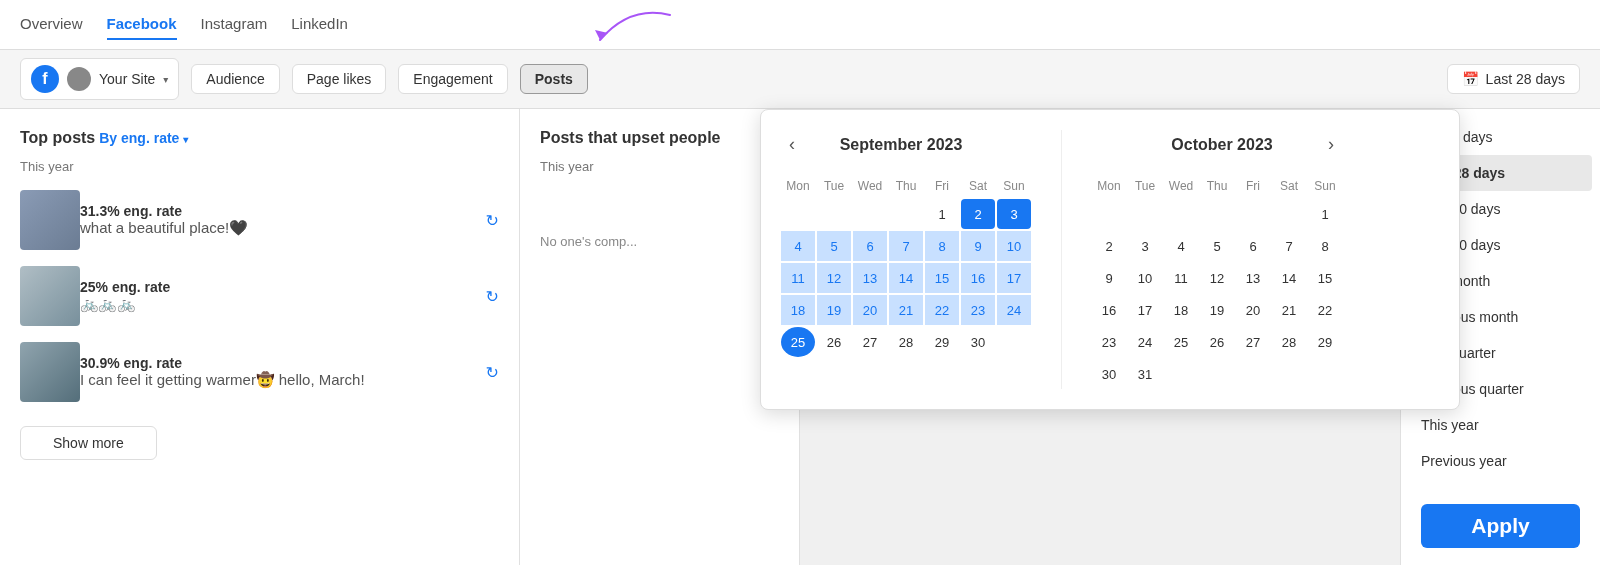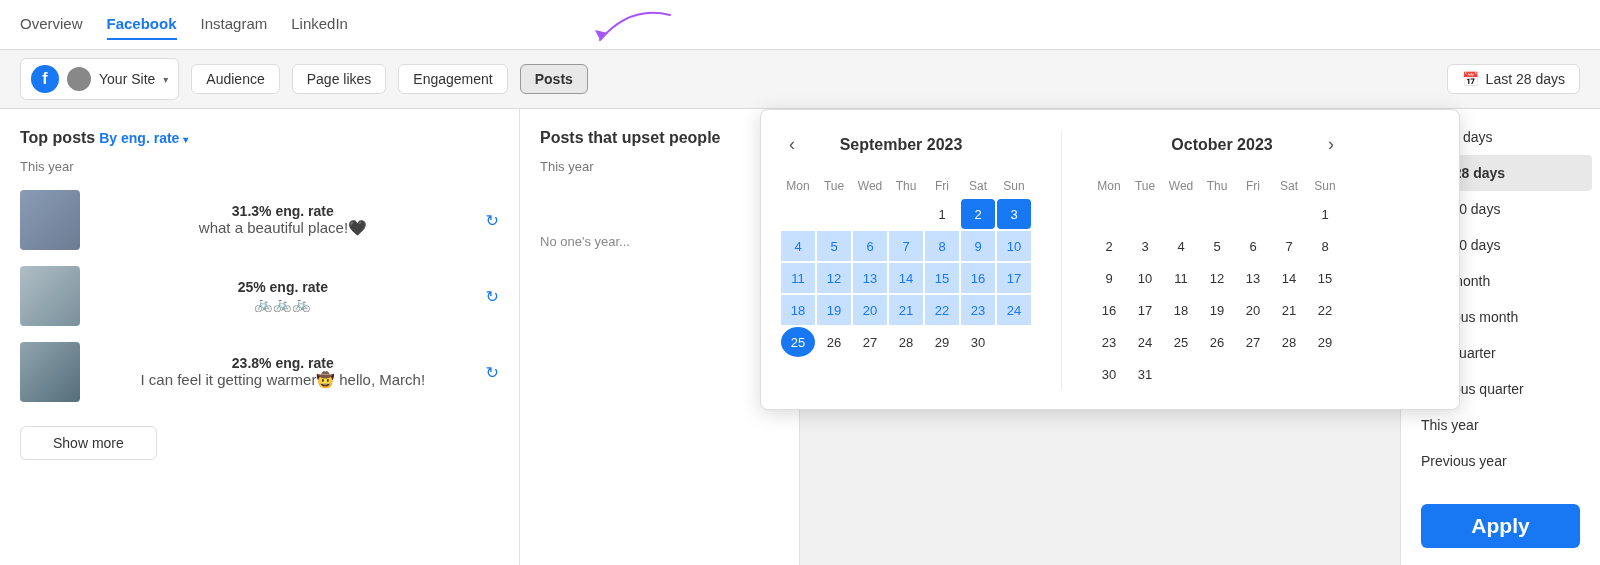--- a/index.html
+++ b/index.html
@@ -24,21 +24,21 @@
     
     .main-content { display: flex; height: calc(565px - 100px); position: relative; }
 
     
     .left-panel { width: 520px; background: #fff; border-right: 1px solid #e0e0e0; padding: 20px; overflow: hidden; flex-shrink: 0; }
     .panel-title { font-size: 16px; font-weight: 700; display: flex; align-items: center; gap: 4px; margin-bottom: 12px; }
     .sort-label { color: #1877f2; font-size: 14px; font-weight: 700; cursor: pointer; }
     .sort-label .sort-chevron { font-size: 10px; }
     .sub-label { font-size: 13px; color: #777; margin-bottom: 16px; }
 
-    .post-item { display: flex; align-items: center; margin-bottom: 16px; text-align: center; }
+    .post-item { display: flex; align-items: center; margin-bottom: 16px; }
     .post-thumbnail { width: 60px; height: 60px; border-radius: 4px; background: #ccc; flex-shrink: 0; object-fit: cover; overflow: hidden; }
     .post-info { flex: 1; }
     .eng-rate { font-size: 14px; font-weight: 600; color: #333; }
     .post-text { font-size: 15px; color: #555; }
     .refresh-icon { color: #1877f2; cursor: pointer; font-size: 16px; flex-shrink: 0; }
 
     .show-more-btn { background: #fff; border: 1px solid #ddd; border-radius: 6px; padding: 8px 32px; cursor: pointer; font-size: 14px; color: #333; margin-top: 8px; }
 
     
     .mid-panel { width: 280px; background: #fff; border-right: 1px solid #e0e0e0; padding: 20px; flex-shrink: 0; }
@@ -130,33 +130,33 @@
       <div class="post-info">
         <div class="eng-rate">25% eng. rate</div>
         <div class="post-text">🚲🚲🚲</div>
       </div>
       <span class="refresh-icon">↻</span>
     </div>
 
     <div class="post-item">
       <div class="post-thumbnail thumb-3"></div>
       <div class="post-info">
-        <div class="eng-rate">23.8% eng. rate</div>
+        <div class="eng-rate">30.9% eng. rate</div>
         <div class="post-text">I can feel it getting warmer🤠 hello, March!</div>
       </div>
       <span class="refresh-icon">↻</span>
     </div>
 
     <button class="show-more-btn">Show more</button>
   </div>
 
   <div class="mid-panel">
     <div class="panel-title">Posts that upset people</div>
     <div class="sub-label">This year</div>
-    <div class="no-data-text">No one's year...</div>
+    <div class="no-data-text">No one's comp...</div>
   </div>
 
   <div class="calendar-overlay">
     <div class="calendar-wrapper">
 
       <div class="calendar-section">
         <div class="cal-header">
           <button class="cal-nav">‹</button>
           <span class="cal-title">September 2023</span>
           <div style="width:32px;"></div>

